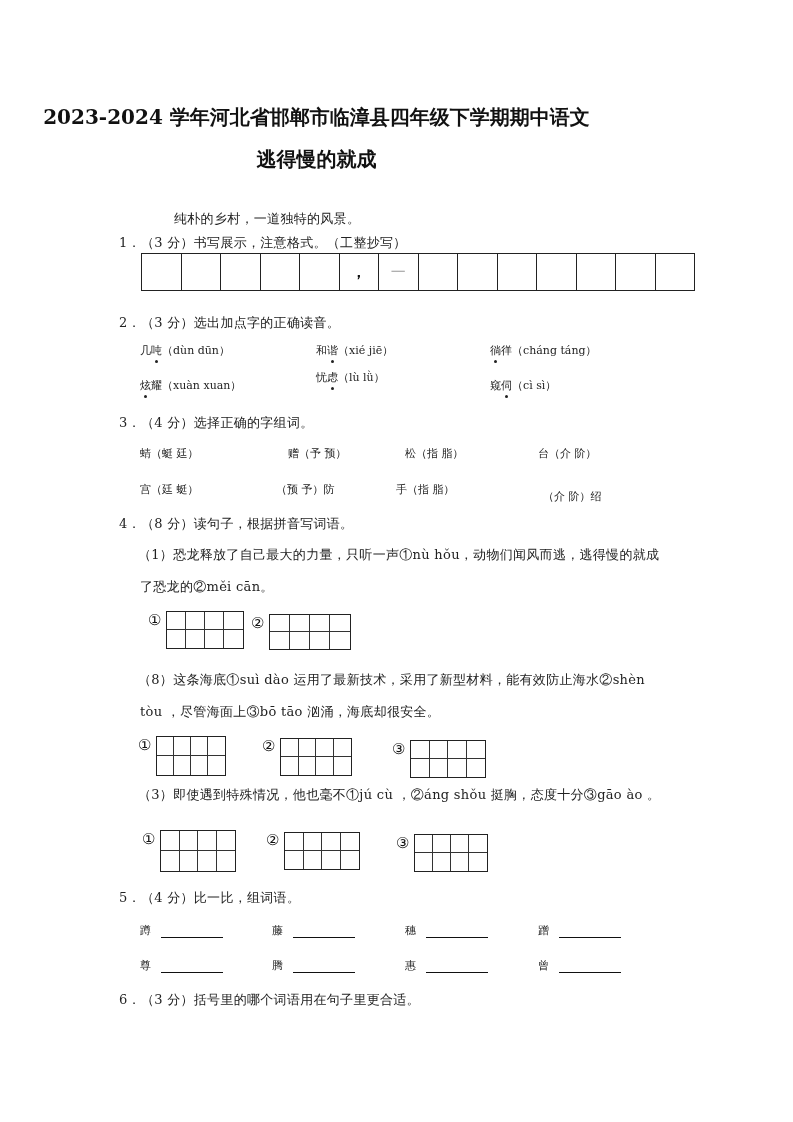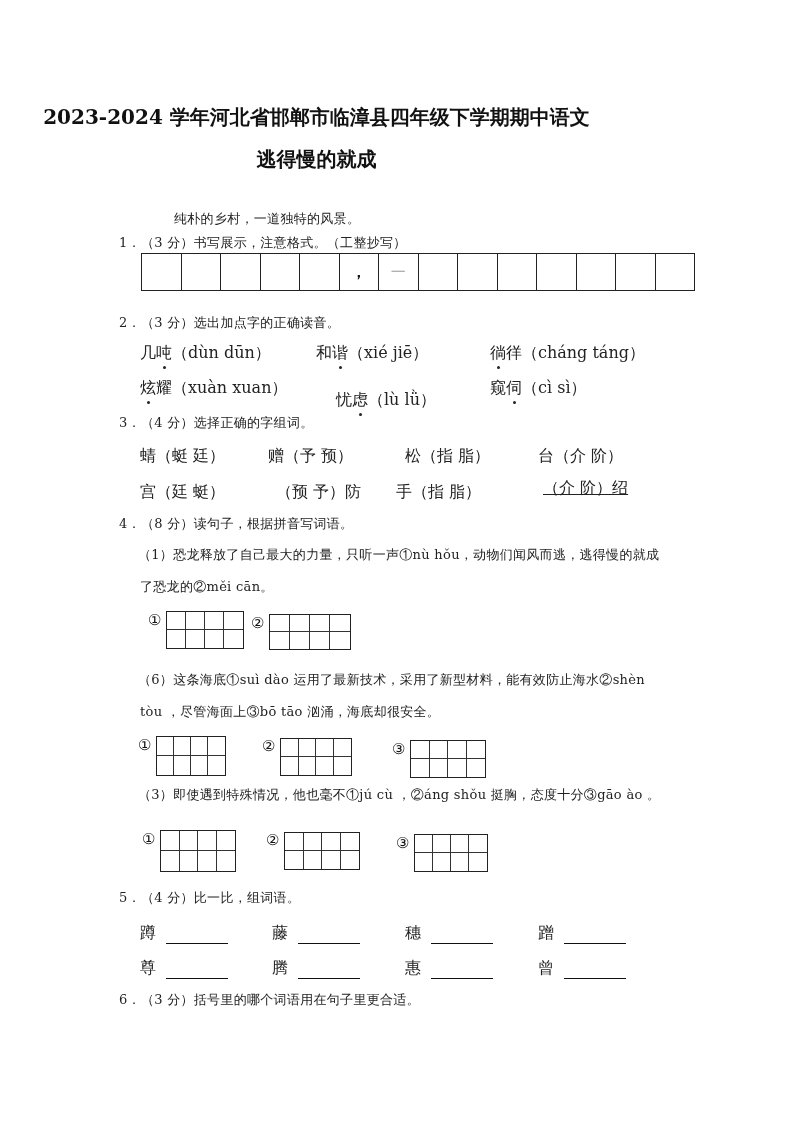--- a/index.html
+++ b/index.html
@@ -14,21 +14,21 @@
       color: #111;
     }
     .t1 { top: 104px; }
     .t2 { top: 146px; }
     .line {
       position: absolute; font-size: 13px; white-space: nowrap; color: #222;
       letter-spacing: 0.3px;
     }
     .q { left: 119px; }
     .ind { left: 140px; }
-    .col { position: absolute; font-size: 16px; white-space: nowrap; color: #222; }
+    .col { position: absolute; font-size: 11px; white-space: nowrap; color: #222; }
     .dot { position: relative; display: inline-block; }
     .dot::after {
       content: ""; position: absolute; left: 50%; bottom: -5px; width: 3px; height: 3px;
       margin-left: -1.5px; background: #222; border-radius: 50%;
     }
     .grid-row {
       position: absolute; left: 141px; top: 253px; display: flex;
       border: 1.5px solid #222;
     }
     .grid-cell {
@@ -75,34 +75,34 @@
   <div class="grid-cell"></div>
 </div>
 
 <div class="line q" style="top:314px;">
   <span>2．</span><span>（3 分）选出加点字的正确读音。</span>
 </div>
 <div class="col" style="left:140px; top:343px;"><span>几</span><span class="dot">吨</span><span></span><span>（dùn dūn）</span></div>
 <div class="col" style="left:316px; top:343px;"><span>和</span><span class="dot">谐</span><span></span><span>（xié jiē）</span></div>
 <div class="col" style="left:490px; top:343px;"><span></span><span class="dot">徜</span><span>徉</span><span>（cháng táng）</span></div>
 <div class="col" style="left:140px; top:378px;"><span></span><span class="dot">炫</span><span>耀</span><span>（xuàn xuan）</span></div>
-<div class="col" style="left:316px; top:390px;margin-left:20px;"><span>忧</span><span class="dot">虑</span><span></span><span>（lù lǜ）</span></div>
+<div class="col" style="left:316px; top:370px;"><span>忧</span><span class="dot">虑</span><span></span><span>（lù lǜ）</span></div>
 <div class="col" style="left:490px; top:378px;"><span>窥</span><span class="dot">伺</span><span></span><span>（cì sì）</span></div>
 
 <div class="line q" style="top:414px;">
   <span>3．</span><span>（4 分）选择正确的字组词。</span>
 </div>
 <div class="col" style="left:140px; top:446px;">蜻（蜓 廷）</div>
-<div class="col" style="left:268px; top:446px;">赠（予 预）</div>
+<div class="col" style="left:288px; top:446px;">赠（予 预）</div>
 <div class="col" style="left:405px; top:446px;">松（指 脂）</div>
 <div class="col" style="left:538px; top:446px;">台（介 阶）</div>
 <div class="col" style="left:140px; top:482px;">宫（廷 蜓）</div>
 <div class="col" style="left:276px; top:482px;">（预 予）防</div>
 <div class="col" style="left:396px; top:482px;">手（指 脂）</div>
-<div class="col" style="left:543px; top:478px;text-decoration:underline;">（介 阶）绍</div>
+<div class="col" style="left:543px; top:489px;">（介 阶）绍</div>
 
 <div class="line q" style="top:515px;">
   <span>4．</span><span>（8 分）读句子，根据拼音写词语。</span>
 </div>
 <div class="line ind" style="top:546px; left:138px;">（1）恐龙释放了自己最大的力量，只听一声①nù hǒu，动物们闻风而逃，逃得慢的就成</div>
 <div class="line ind" style="top:578px;">了恐龙的②měi cān。</div>
 
 <span class="box-label" style="left:148px; top:611px;">①</span>
 <div class="box" style="left:166px; top:611px; width:76px; height:36px;">
     <div></div>
@@ -119,21 +119,21 @@
     <div></div>
     <div></div>
     <div></div>
     <div></div>
     <div></div>
     <div></div>
     <div></div>
     <div></div>
   </div>
 
-<div class="line ind" style="top:671px; left:138px;">（6）这条海底①suì dào 运用了最新技术，采用了新型材料，能有效防止海水②shèn</div>
+<div class="line ind" style="top:671px; left:138px;">（8）这条海底①suì dào 运用了最新技术，采用了新型材料，能有效防止海水②shèn</div>
 <div class="line ind" style="top:703px;">tòu ，尽管海面上③bō tāo 汹涌，海底却很安全。</div>
 
 <span class="box-label" style="left:138px; top:736px;">①</span>
 <div class="box" style="left:156px; top:736px; width:68px; height:38px;">
     <div></div>
     <div></div>
     <div></div>
     <div></div>
     <div></div>
     <div></div>

